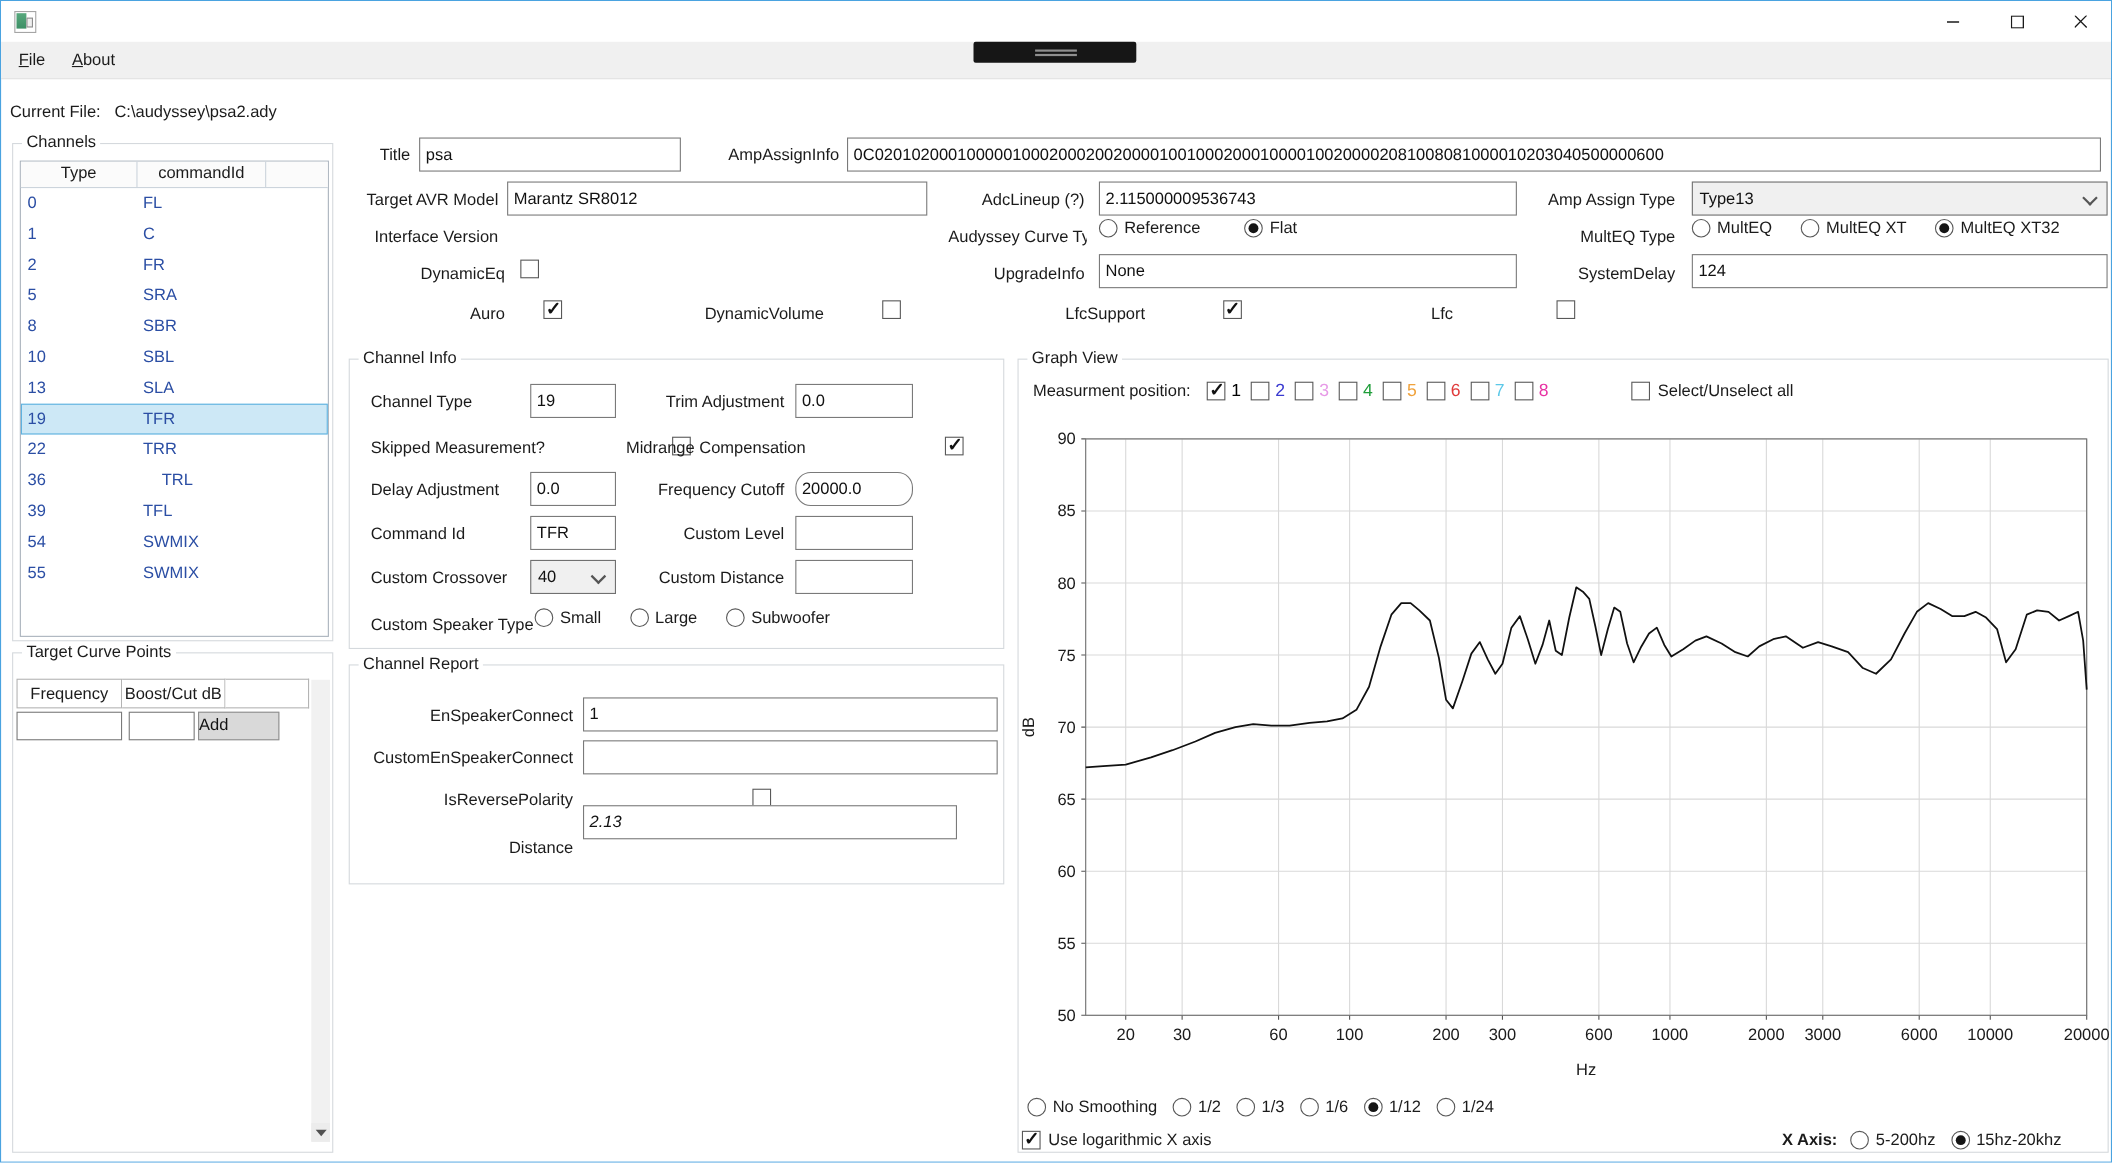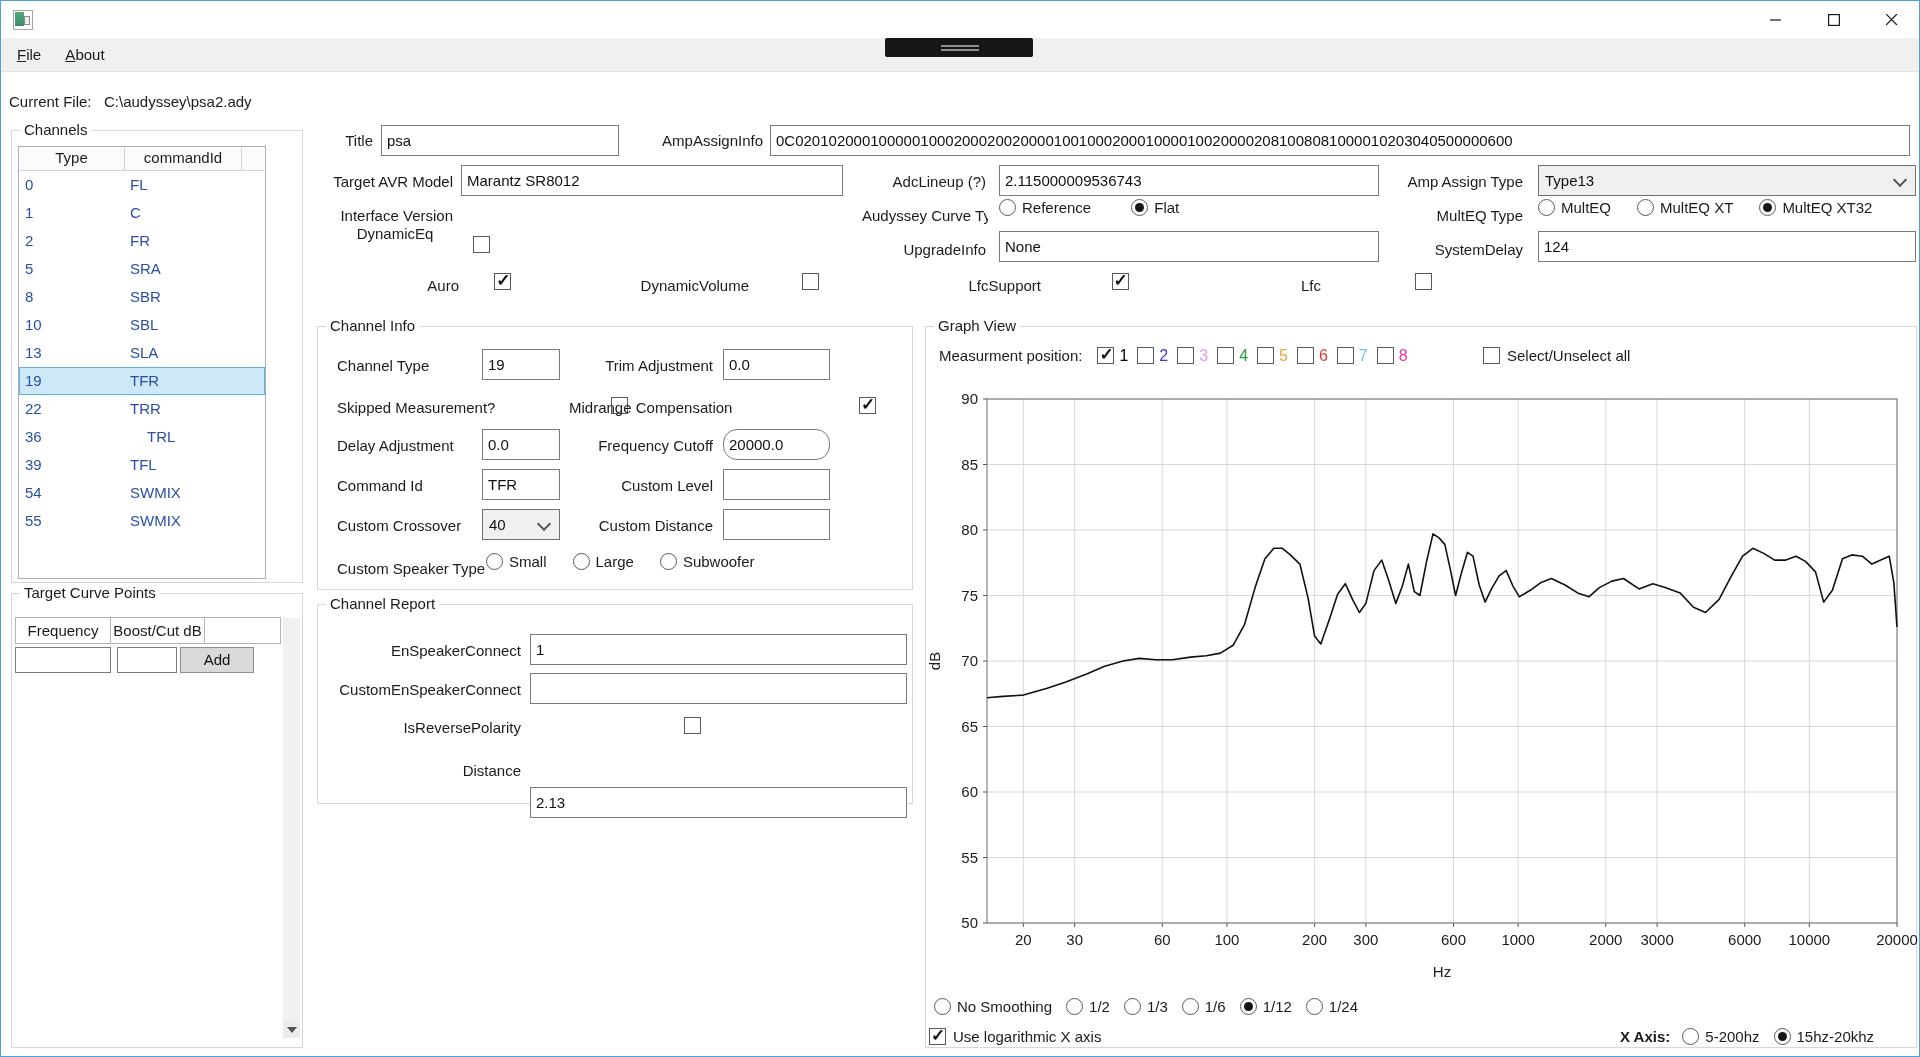--- a/index.html
+++ b/index.html
@@ -25,34 +25,34 @@
       border-bottom:2px solid #555;transform:rotate(-45deg);}
   .cb{width:17px;height:17px;box-sizing:border-box;border:1px solid #595959;background:#fff;
       display:inline-block;position:relative;flex:none;}
   .cb.checked::after{content:"✓";position:absolute;left:1px;top:-4px;font-size:17px;font-weight:bold;color:#111;}
   .radio{width:17px;height:17px;box-sizing:border-box;border:1px solid #595959;border-radius:50%;
       background:#fff;display:inline-block;position:relative;flex:none;}
   .radio.selected::after{content:"";position:absolute;left:3px;top:3px;width:9px;height:9px;border-radius:50%;background:#151515;}
   .gb{position:absolute;border:1px solid #d5d9dd;box-sizing:border-box;}
   .gb-title{position:absolute;top:-10px;left:8px;background:#fff;padding:0 4px;white-space:nowrap;}
   
-  .grid{position:absolute;left:17px;top:145px;width:248px;height:433px;border:1px solid #a9b2bc;box-sizing:border-box;background:#fff;}
+  .grid{position:absolute;left:17px;top:145px;width:281px;height:433px;border:1px solid #a9b2bc;box-sizing:border-box;background:#fff;}
   .grid-head{display:flex;height:23px;border-bottom:1px solid #ccd4dc;background:#fbfbfb;}
   .grid-head .hc{box-sizing:border-box;border-right:1px solid #ccd4dc;text-align:center;line-height:22px;}
   .ch-row{display:flex;height:28px;line-height:28px;}
   .ch-row .c1{width:106px;padding-left:6px;box-sizing:border-box;}
   .ch-row .c2{width:117px;padding-left:5px;box-sizing:border-box;}
   .ch-row.selected{background:#cde8f6;outline:1px solid #5fb2e0;outline-offset:-1px;}
   
   .tc-head{position:absolute;display:flex;height:27px;}
   .tc-head .hc{box-sizing:border-box;border:1px solid #b4b4b4;border-left:none;background:#fff;
       text-align:center;line-height:25px;}
   .tc-head .hc:first-child{border-left:1px solid #b4b4b4;}
   .btn{position:absolute;box-sizing:border-box;border:1px solid #8f8f8f;background:#d9d9d9;
-      text-align:center;line-height:24px;color:#111;}
+      text-align:left;line-height:24px;color:#111;}
   .sb-track{position:absolute;background:#f1f1f1;}
   .sb-btn{position:absolute;width:17px;height:17px;background:#ececec;display:flex;align-items:center;justify-content:center;}
   .sb-arrow{width:0;height:0;border-left:5px solid transparent;border-right:5px solid transparent;border-top:6px solid #515151;}
   .flexrow{position:absolute;display:flex;}
   .rlbl{margin:0 0 0 6px;white-space:nowrap;}
   .pos-digit{margin:0 0 0 5px;font-size:16px;}
   text{font-family:"Liberation Sans",sans-serif;}
 </style>
 </head>
 <body>
@@ -215,21 +215,21 @@
       <span class="flexrow" style="position: static;">
         <span class="radio"></span>
         <span class="rlbl">MultEQ XT</span>
       </span>
       <span class="flexrow" style="position: static;">
         <span class="radio selected"></span>
         <span class="rlbl">MultEQ XT32</span>
       </span>
     </div>
 
-  <div class="lbl lbl-r" style="left:330px;top:224px;width:128px;text-align:center;">DynamicEq</div>
+  <div class="lbl lbl-r" style="left:330px;top:240px;width:128px;">DynamicEq</div>
   <span class="cb abs" style="left:472px;top:235px;"></span>
   <div class="lbl lbl-r" style="left:853px;top:240px;width:132px;">UpgradeInfo</div>
   <div class="tb" style="left:998px;top:230px;width:380px;">None</div>
   <div class="lbl lbl-r" style="left:1396px;top:240px;width:126px;">SystemDelay</div>
   <div class="tb" style="left:1537px;top:230px;width:378px;">124</div>
 
   <div class="lbl lbl-r" style="left:330px;top:276px;width:128px;">Auro</div>
   <span class="cb abs checked" style="left:472px;top:272px;"></span>
   <div class="lbl lbl-r" style="left:618px;top:276px;width:130px;">DynamicVolume</div>
   <span class="cb abs" style="left:759px;top:272px;"></span>
@@ -289,21 +289,21 @@
   <div class="gb" style="left:316px;top:603px;width:596px;height:200px;">
     <div class="gb-title">Channel Report</div>
   </div>
   <div class="lbl lbl-r" style="left:340px;top:641px;width:180px;">EnSpeakerConnect</div>
   <div class="tb" style="left:529px;top:633px;width:377px;">1</div>
   <div class="lbl lbl-r" style="left:320px;top:680px;width:200px;">CustomEnSpeakerConnect</div>
   <div class="tb" style="left:529px;top:672px;width:377px;"></div>
   <div class="lbl lbl-r" style="left:340px;top:718px;width:180px;">IsReversePolarity</div>
   <span class="cb abs" style="left:535px;top:716px;"></span>
   <div class="lbl lbl-r" style="left:340px;top:761px;width:180px;">Distance</div>
-  <div class="tb" style="left:529px;top:786px;width:377px;">2.13</div>
+  <div class="tb" style="left:529px;top:731px;width:340px;font-style:italic;">2.13</div>
 
   
   <div class="gb" style="left:924px;top:325px;width:992px;height:722px;">
     <div class="gb-title">Graph View</div>
 
     <div class="flexrow" style="left:13px;top:20px;height:20px;gap:9px;">
       <span style="margin-right:6px;">Measurment position:</span>
       <span class="flexrow" style="position:static;gap:9px;">
           <span class="flexrow" style="position: static;">
             <span class="cb checked"></span>

